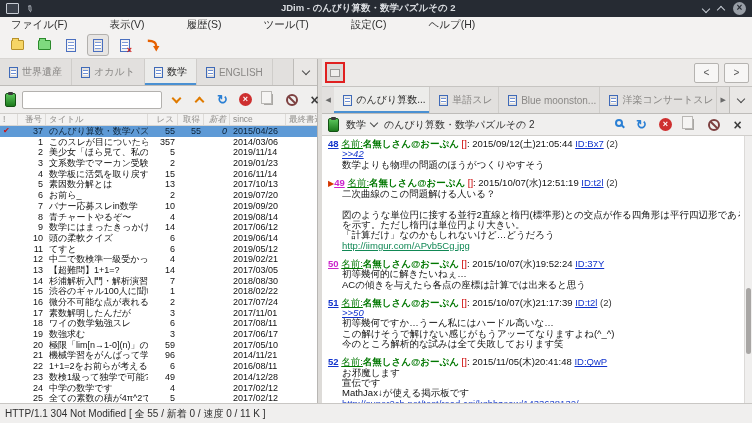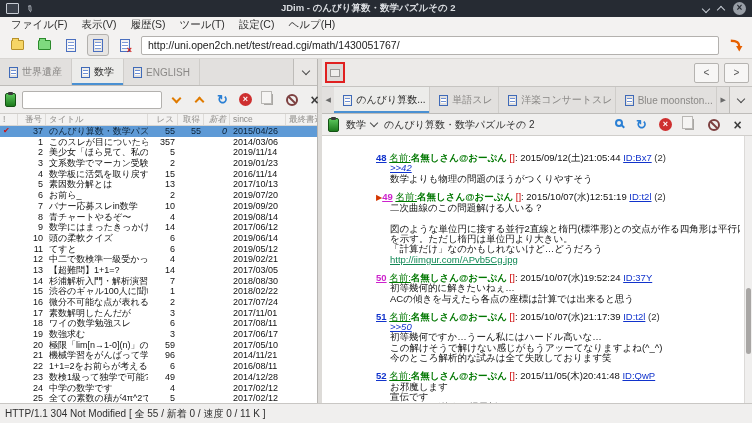--- a/index.html
+++ b/index.html
@@ -15,21 +15,21 @@
   .titlebar .title { flex:1; text-align:center; font-weight:bold; }
   .winctl { display:flex; align-items:center; gap:9px; }
   .chev { width:6px; height:6px; border-right:1.6px solid #c7ccd4; border-bottom:1.6px solid #c7ccd4;
     display:inline-block; transform:rotate(45deg); }
   .chev.up { transform:rotate(-135deg); margin-top:3px; }
   .close-btn { width:13px; height:13px; border-radius:50%; background:#989ea6; color:#262b33;
     font-size:10px; line-height:12px; text-align:center; font-weight:bold; }
 
   
   .menubar { height:15px; background:#f3f2f1; display:flex; align-items:center;
-    font-size:10.5px; color:#2e2e2e; padding-left:4px; }
+    font-size:10.5px; color:#2e2e2e; padding-left:4px;gap:28px; }
   .menu-item { padding:0 7px; }
 
   
   .toolbar { height:26px; display:flex; align-items:center; padding:0 6px; gap:5px; background:#f3f2f1; }
   .tb-btn { width:22px; height:22px; display:flex; align-items:center; justify-content:center; border-radius:3px; }
   .tb-btn.active { border:1px solid #b2b0ad; background:#e7e5e3; }
   .icon-folder { width:13px; height:10px; border-radius:1px; position:relative; }
   .icon-folder.yellow { background:#f6d565; border:1px solid #b8922a; }
   .icon-folder.green { background:#7ed97e; border:1px solid #2c8a2c; }
   .icon-folder::before { content:""; position:absolute; top:-3px; left:0; width:5px; height:2px;
@@ -108,22 +108,22 @@
   .nav-btn { width:25px; height:20px; border:1px solid #b5b3b0; border-radius:2px; background:#f7f6f5;
     color:#555; font-size:10px; text-align:center; line-height:18px; }
 
   
   .thread-toolbar { height:22px; display:flex; align-items:center; gap:7px; padding:0 6px;
     background:#f0efee; border-bottom:1px solid #d0cecb; font-size:10px; color:#2e2e2e; }
   .board-select { display:flex; align-items:center; gap:5px; }
   .thread-title { flex:1; overflow:hidden; white-space:nowrap; }
 
   
-  .thread-view { flex:1; background:#fff; position:relative; padding:17px 12px 0 6px;
-    font-size:9.5px; line-height:10.3px; color:#111; overflow:hidden;margin-left:48px; }
+  .thread-view { flex:1; background:#fff; position:relative; padding:3px 12px 0 6px;
+    font-size:9.5px; line-height:10.3px; color:#111; overflow:hidden; }
   .post { margin-bottom:8px; }
   .post-header { white-space:nowrap; }
   .post-num { color:#1133cc; text-decoration:underline; font-weight:bold; }
   .post-num.visited { color:#cc22cc; }
   .post-marker { color:#d43500; font-size:8px; }
   .name-label { color:#007700; text-decoration:underline; }
   .poster-name { color:#007700; font-weight:bold; }
   .mail { color:#cc0000; }
   .post-id { color:#1133cc; text-decoration:underline; }
   .id-count { color:#333; }
@@ -172,37 +172,40 @@
       </span>
     <span class="tb-btn">
         <span class="icon-doc"></span>
       </span>
     <span class="tb-btn active">
         <span class="icon-doc"></span>
       </span>
     <span class="tb-btn">
         <span class="icon-doc red-mark"></span>
       </span>
-    <input class="urlbar" value="http://uni.open2ch.net/test/read.cgi/math/1430051767/" style="">
     <span class="tb-btn">
       <svg width="15" height="15" viewBox="0 0 16 16">
         <path d="M3 3 C 10 3, 12 5, 12 9" stroke="#e66000" stroke-width="2.6" fill="none"></path>
         <path d="M8.6 8.4 L15.4 8.4 L12 14.5 Z" fill="#e66000"></path>
       </svg>
     </span>
   </div>
 
   <div class="main">
 
     <div class="pane-left">
       <div class="tabbar">
         <span id="left-tabs" style="display:flex;">
             <span class="tab">
               <span class="tab-doc"></span>
               <span>世界遺産</span>
+            </span>
+            <span class="tab">
+              <span class="tab-doc"></span>
+              <span>オカルト</span>
             </span>
             <span class="tab active">
               <span class="tab-doc"></span>
               <span>数学</span>
             </span>
             <span class="tab">
               <span class="tab-doc"></span>
               <span>ENGLISH</span>
             </span>
           </span>
@@ -523,25 +526,25 @@
             <span class="tab active">
               <span class="tab-doc"></span>
               <span>のんびり算数...</span>
             </span>
             <span class="tab">
               <span class="tab-doc"></span>
               <span>単語スレ</span>
             </span>
             <span class="tab">
               <span class="tab-doc"></span>
+              <span>Blue moonston...</span>
+            </span>
+            <span class="tab">
+              <span class="tab-doc"></span>
               <span>洋楽コンサートスレ</span>
-            </span>
-            <span class="tab">
-              <span class="tab-doc"></span>
-              <span>Blue moonston...</span>
             </span>
           </span>
         <span class="tab-spacer"></span>
         <span class="tab-arrow">▶</span>
         <span class="tab-chevron-btn">
             <span class="chev-dark"></span>
           </span>
       </div>
       <div class="thread-toolbar">
         <span class="kettle"></span>

